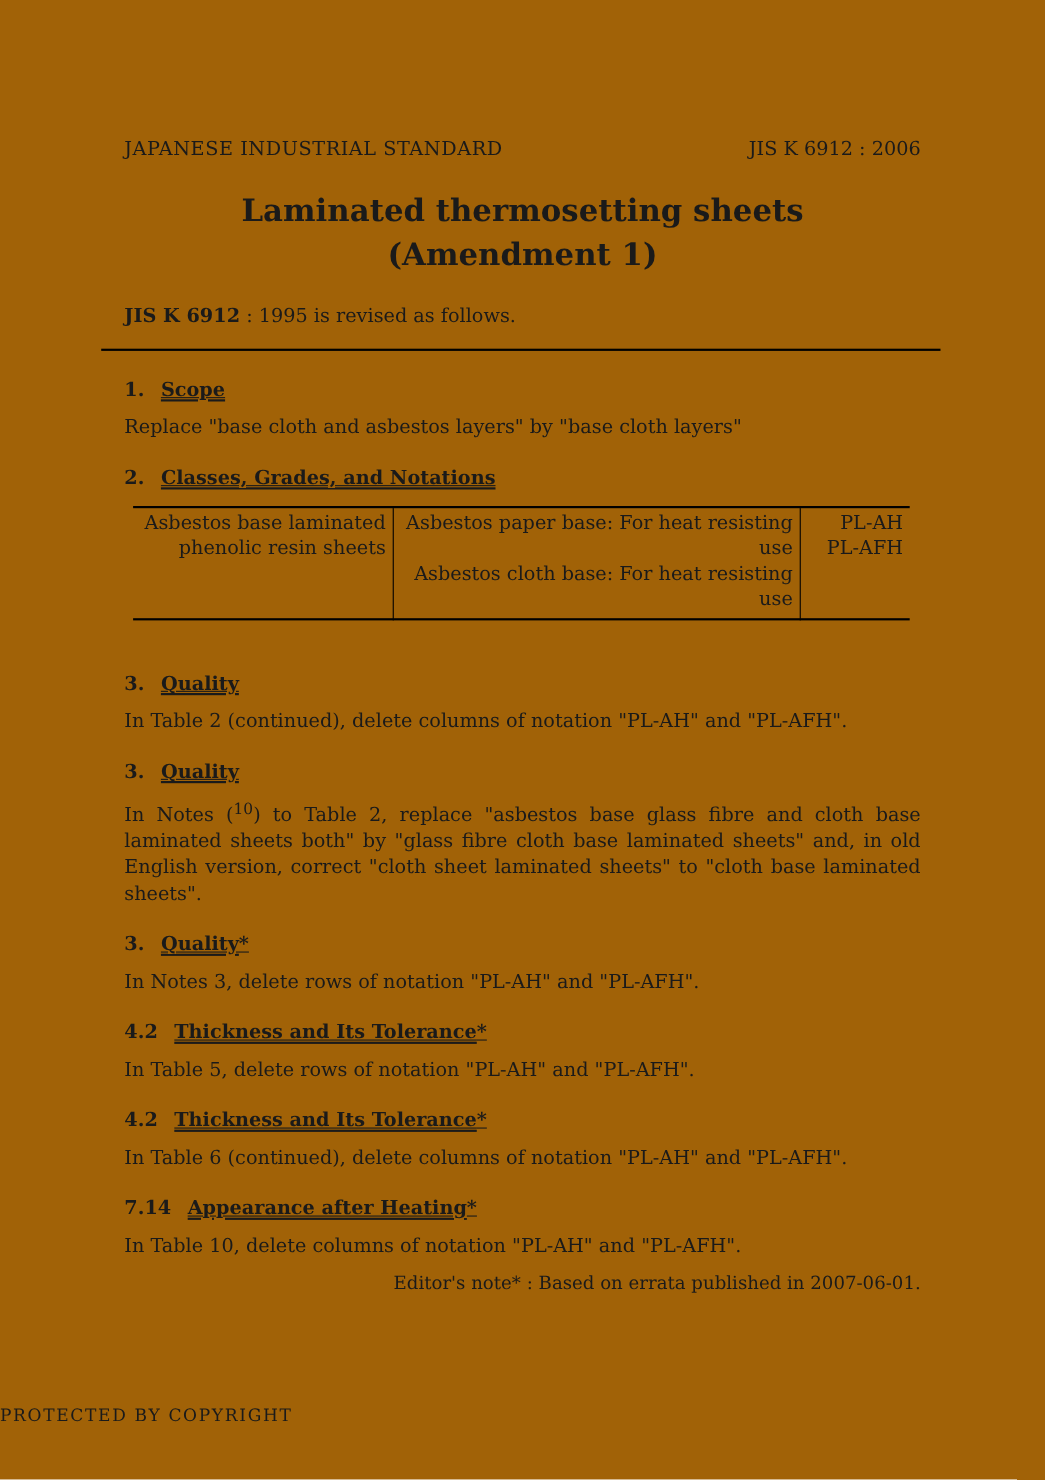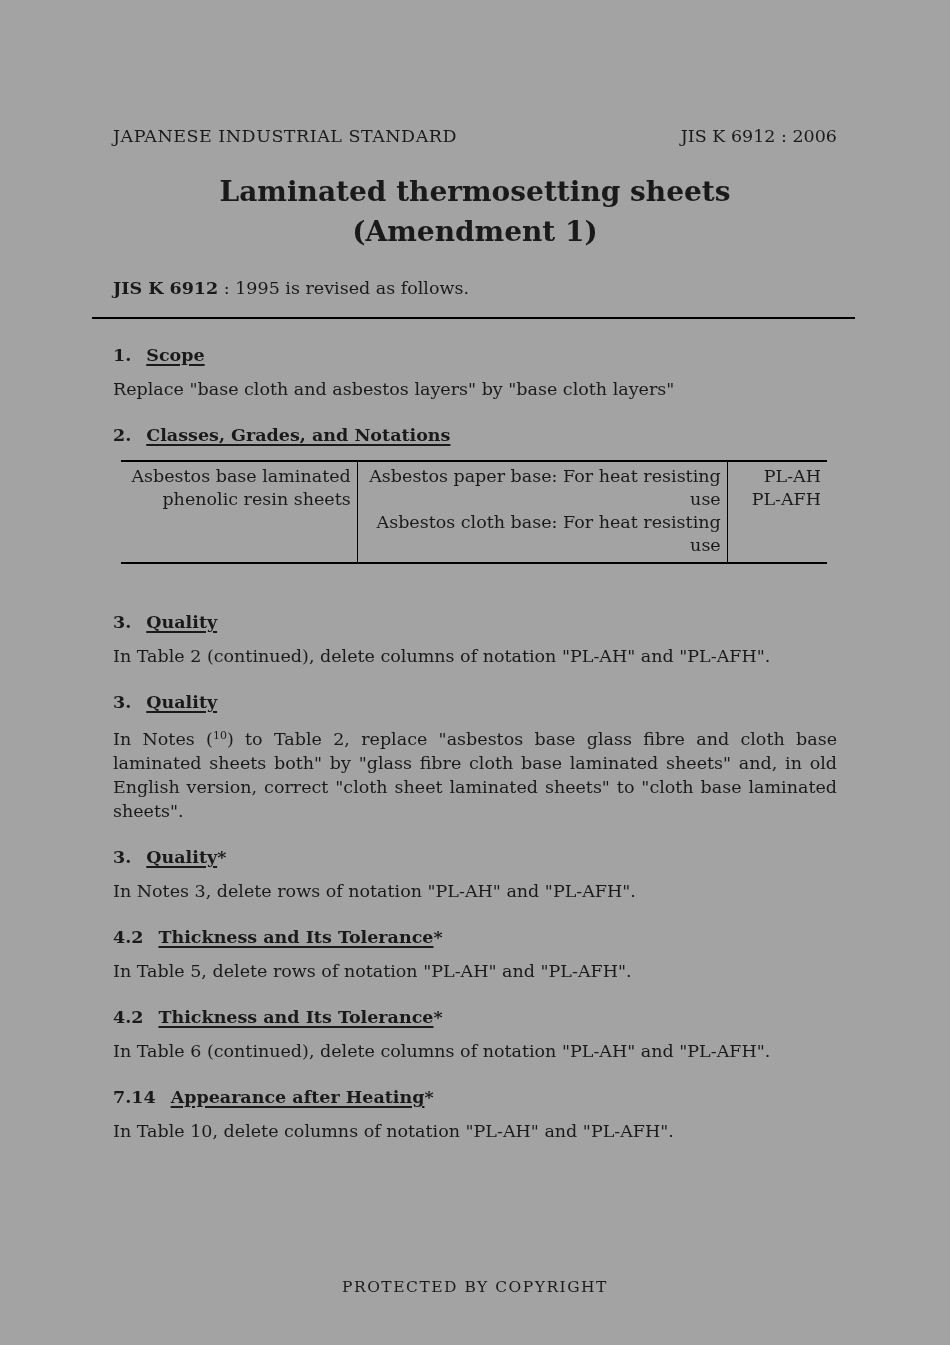--- a/index.html
+++ b/index.html
@@ -1,20 +1,20 @@
 <!DOCTYPE html>
 <html><head>
 <meta charset="utf-8">
 <style>
   html, body { margin: 0; padding: 0; background: #ffffff; }
   .page {
     position: relative;
     width: 950px;
     height: 1345px;
-    background: #a3a3a3;
+    background: #a16207;
     color: #1a1a1a;
     font-family: "DejaVu Serif", "Liberation Serif", serif;
     font-size: 17.5px;
     overflow: hidden;
   }
   .content { padding: 86px 113px 0 113px; }
 
   .doc-header {
     display: flex;
     justify-content: space-between;
@@ -34,33 +34,34 @@
     height: 2px;
     background: #000;
     margin: 17px -18px 0 -21px;
   }
 
   .sec-heading {
     margin-top: 22px;
     font-weight: bold;
     line-height: 24px;
     white-space: nowrap;
+    text-decoration: underline;
   }
   .sec-heading.first { margin-top: 24px; }
   .sec-heading.after-table { margin-top: 46px; }
   .sec-heading .num { display: inline-block; margin-right: 15px; }
   .sec-heading .label {
     text-decoration: underline;
     text-underline-offset: 3px;
     text-decoration-thickness: 1.5px;
   }
 
   .para { margin-top: 10px; line-height: 24px; }
   .para.justified { text-align: justify; }
-  sup.note-ref { font-size: 11px; vertical-align: 6px; }
+  sup.note-ref { font-size: 14px; vertical-align: 6px; }
 
   .jis-table {
     margin: 13px 0 0 8px;
     width: 706px;
     border-top: 2px solid #000;
     border-bottom: 2px solid #000;
     border-collapse: collapse;
     font-size: 17.5px;
   }
   .jis-table td {
@@ -73,21 +74,20 @@
   .jis-table td.c2 { width: 364px; border-right: 1.5px solid #000; margin-top: 20px; }
   .jis-table td.c3 { width: 85px; }
 
   .editors-note { margin-top: 10px; line-height: 24px; text-align: right; font-size: 16.5px; }
 
   .footer {
     position: absolute;
     left: 0;
     top: 1278px;
     width: 100%;
-    text-align: center;
     font-size: 15.5px;
     letter-spacing: 1.5px;
   }
 </style>
 </head>
 <body>
 
 <div class="page">
   <div class="content">
 
@@ -160,17 +160,18 @@
     <div class="sec-heading">
       <span class="num">4.2</span><span class="label">Thickness and Its Tolerance</span><span>*</span>
     </div>
     <div class="para">In Table 6 (continued), delete columns of notation "PL-AH" and "PL-AFH".</div>
 
     <div class="sec-heading">
       <span class="num">7.14</span><span class="label">Appearance after Heating</span><span>*</span>
     </div>
     <div class="para">In Table 10, delete columns of notation "PL-AH" and "PL-AFH".</div>
 
+    <div class="editors-note">Editor's note* : Based on errata published in 2007-06-01.</div>
 
   </div>
 
   <div class="footer">PROTECTED BY COPYRIGHT</div>
 </div>
 
 </body></html>

